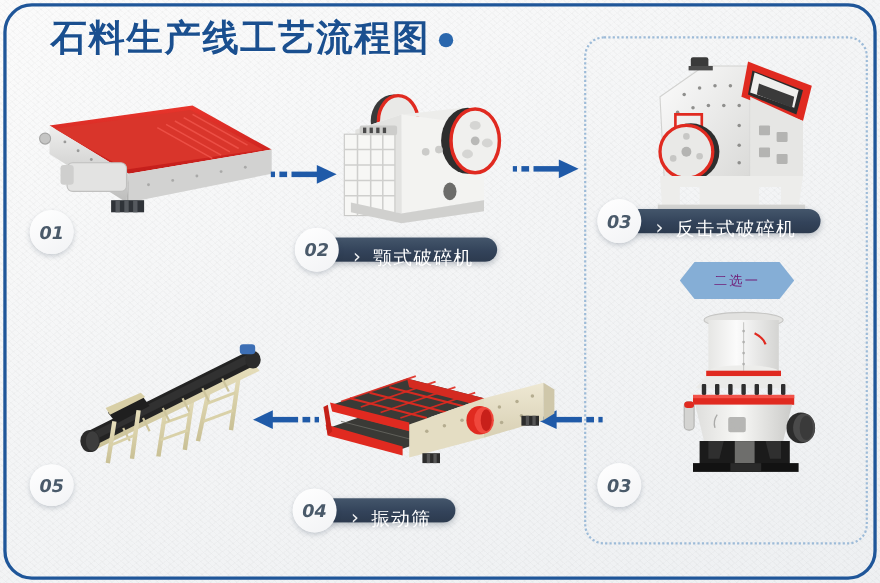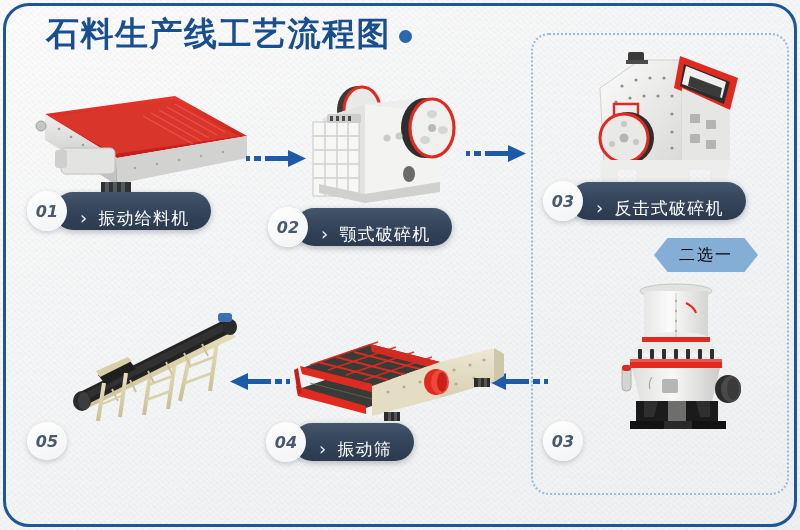--- a/index.html
+++ b/index.html
@@ -60,41 +60,41 @@
     background: linear-gradient(150deg,#ffffff 0%,#f2f3f5 100%);
     box-shadow: 0 2px 5px rgba(40,60,80,0.22);
     display: flex; align-items: center; justify-content: center;
     font-size: 16px; font-weight: bold; color: #4a5a6a;
     font-family: "DejaVu Sans", "Liberation Sans", sans-serif;
     font-style: italic;
     margin-right: -13px;
   }
   .step-pill {
     position: relative; z-index: 2;
-    height: 38px; border-radius: 19px;
+    height: 22px; border-radius: 19px;
     background: linear-gradient(180deg,#44566b 0%,#33435a 55%,#2c3a4e 100%);
     box-shadow: 0 2px 6px rgba(30,45,65,0.3);
     display: flex; align-items: center;
     padding: 15px 22px 0 26px;
     color: #ffffff; font-size: 17px; letter-spacing: 1.2px;
     font-family: "DejaVu Sans", "Liberation Sans", sans-serif;
   }
   .step-pill::before {
     content: "›";
     font-size: 18px; color: #ffffff; opacity: .92;
     margin-right: 10px; margin-top: -3px;
   }
   
   #hex-badge {
-    position: absolute; left: 654px; top: 238px;
+    position: absolute; left: 618px; top: 238px;
     width: 104px; height: 34px;
     background: #85aed6;
     clip-path: polygon(13% 0%, 87% 0%, 100% 50%, 87% 100%, 13% 100%, 0% 50%);
     display: flex; align-items: center; justify-content: center;
-    color: #000000; font-size: 16px; letter-spacing: 2px;
+    color: #701a75; font-size: 12px; letter-spacing: 2px;
     font-family: "DejaVu Sans", "Liberation Sans", sans-serif;
   }
   
   .arrow { position: absolute; }
 </style>
 </head>
 <body>
 
 <div id="stage">
 
@@ -157,21 +157,20 @@
       <rect x="80" y="90" width="4" height="11" fill="#55595e"></rect>
       <rect x="88" y="90" width="4" height="11" fill="#55595e"></rect>
       <rect x="96" y="90" width="4" height="11" fill="#55595e"></rect>
 
       <circle cx="16" cy="34" r="5" fill="#c5c5c4" stroke="#a5a5a4"></circle>
     </svg>
   </div>
 
   <div class="step" style="left:27px; top:192px;">
     <div class="step-num">01</div>
-    <div class="step-pill">振动给料机</div>
   </div>
 
   <div class="arrow" style="left:246px; top:148px;">
     <svg width="62" height="22" viewBox="0 0 62 22">
       <rect x="0" y="8" width="4" height="5" fill="#1f5aa8"></rect>
       <rect x="8" y="8" width="7" height="5" fill="#1f5aa8"></rect>
       <rect x="19" y="8" width="27" height="5" fill="#1f5aa8"></rect>
       <polygon points="42,2 60,10.5 42,19" fill="#1f5aa8"></polygon>
     </svg>
   </div>
@@ -456,21 +455,21 @@
 
       <rect x="96" y="100" width="16" height="9" fill="#2c2c2c"></rect>
       <rect x="100" y="100" width="3" height="9" fill="#555"></rect>
       <rect x="106" y="100" width="3" height="9" fill="#555"></rect>
       <rect x="186" y="66" width="16" height="9" fill="#2c2c2c"></rect>
       <rect x="190" y="66" width="3" height="9" fill="#555"></rect>
       <rect x="196" y="66" width="3" height="9" fill="#555"></rect>
     </svg>
   </div>
 
-  <div class="step" style="left:266px; top:423px;text-align:center;">
+  <div class="step" style="left:266px; top:445px;text-align:center;">
     <div class="step-num">04</div>
     <div class="step-pill">振动筛</div>
   </div>
 
   <div class="arrow" style="left:228px; top:371px;">
     <svg width="62" height="22" viewBox="0 0 62 22">
       <polygon points="20,2 2,10.5 20,19" fill="#1f5aa8"></polygon>
       <rect x="16" y="8" width="27" height="5" fill="#1f5aa8"></rect>
       <rect x="47" y="8" width="7" height="5" fill="#1f5aa8"></rect>
       <rect x="58" y="8" width="4" height="5" fill="#1f5aa8"></rect>

